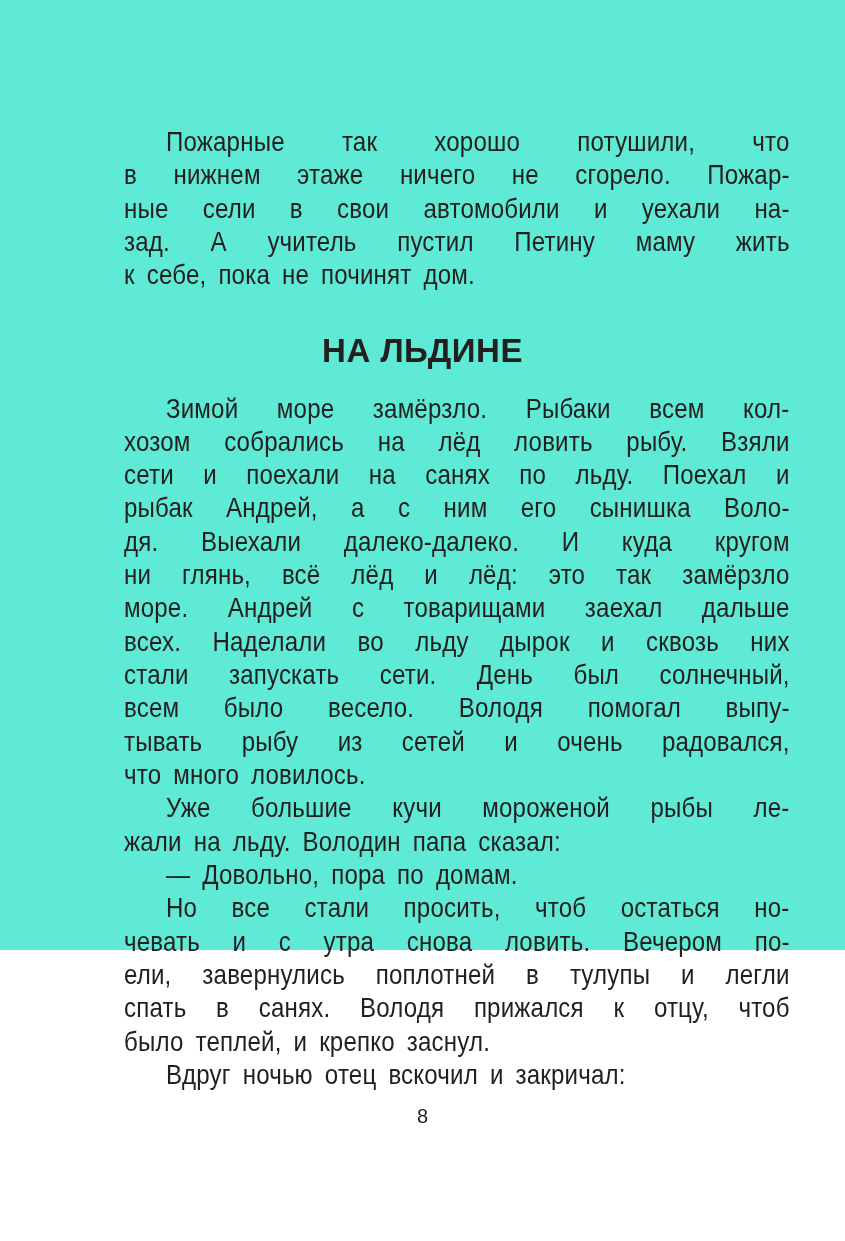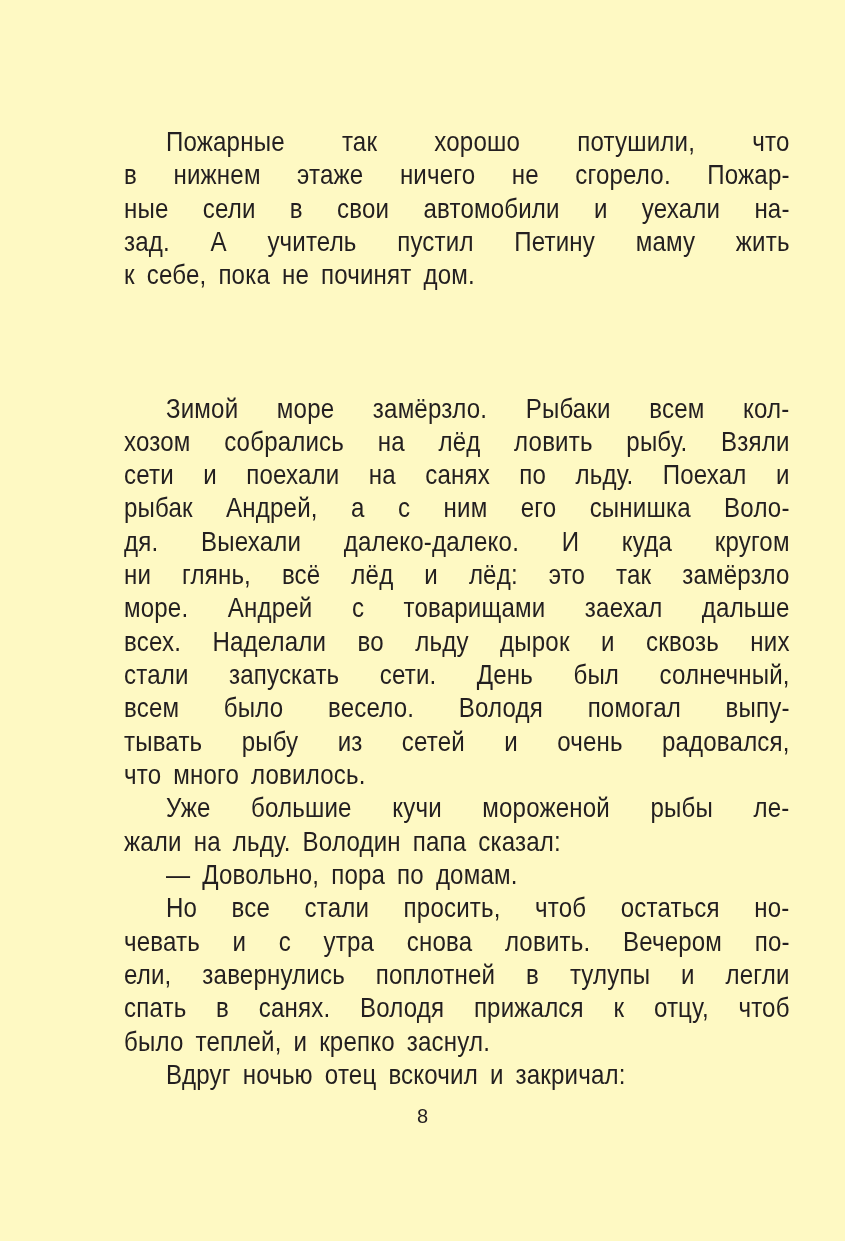--- a/index.html
+++ b/index.html
@@ -11,22 +11,22 @@
       width: 845px;
       height: 1241px;
       position: relative;
       overflow: hidden;
     }
     .page {
       position: absolute;
       left: 0;
       top: 0;
       width: 845px;
-      height: 1241px;
-      background: #fef9c3;
+      height: 950px;
+      background: #5eead4;
       color: #231f20;
     }
     .line {
       position: absolute;
       left: 124px;
       width: 666px;
       height: 34px;
       font-family: "Liberation Sans", sans-serif;
       font-size: 28px;
       line-height: 34px;
@@ -76,20 +76,21 @@
 <body>
 
 <div class="page">
 
   <div class="line indent" style="top:125px;">Пожарные так хорошо потушили, что</div>
   <div class="line" style="top:158px;">в нижнем этаже ничего не сгорело. Пожар-</div>
   <div class="line" style="top:192px;">ные сели в свои автомобили и уехали на-</div>
   <div class="line" style="top:225px;">зад. А учитель пустил Петину маму жить</div>
   <div class="line last" style="top:258px;">к себе, пока не починят дом.</div>
 
+  <div class="heading">НА ЛЬДИНЕ</div>
 
   <div class="line indent" style="top:392px;">Зимой море замёрзло. Рыбаки всем кол-</div>
   <div class="line" style="top:425px;">хозом собрались на лёд ловить рыбу. Взяли</div>
   <div class="line" style="top:458px;">сети и поехали на санях по льду. Поехал и</div>
   <div class="line" style="top:491px;">рыбак Андрей, а с ним его сынишка Воло-</div>
   <div class="line" style="top:525px;">дя. Выехали далеко-далеко. И куда кругом</div>
   <div class="line" style="top:558px;">ни глянь, всё лёд и лёд: это так замёрзло</div>
   <div class="line" style="top:591px;">море. Андрей с товарищами заехал дальше</div>
   <div class="line" style="top:625px;">всех. Наделали во льду дырок и сквозь них</div>
   <div class="line" style="top:658px;">стали запускать сети. День был солнечный,</div>

